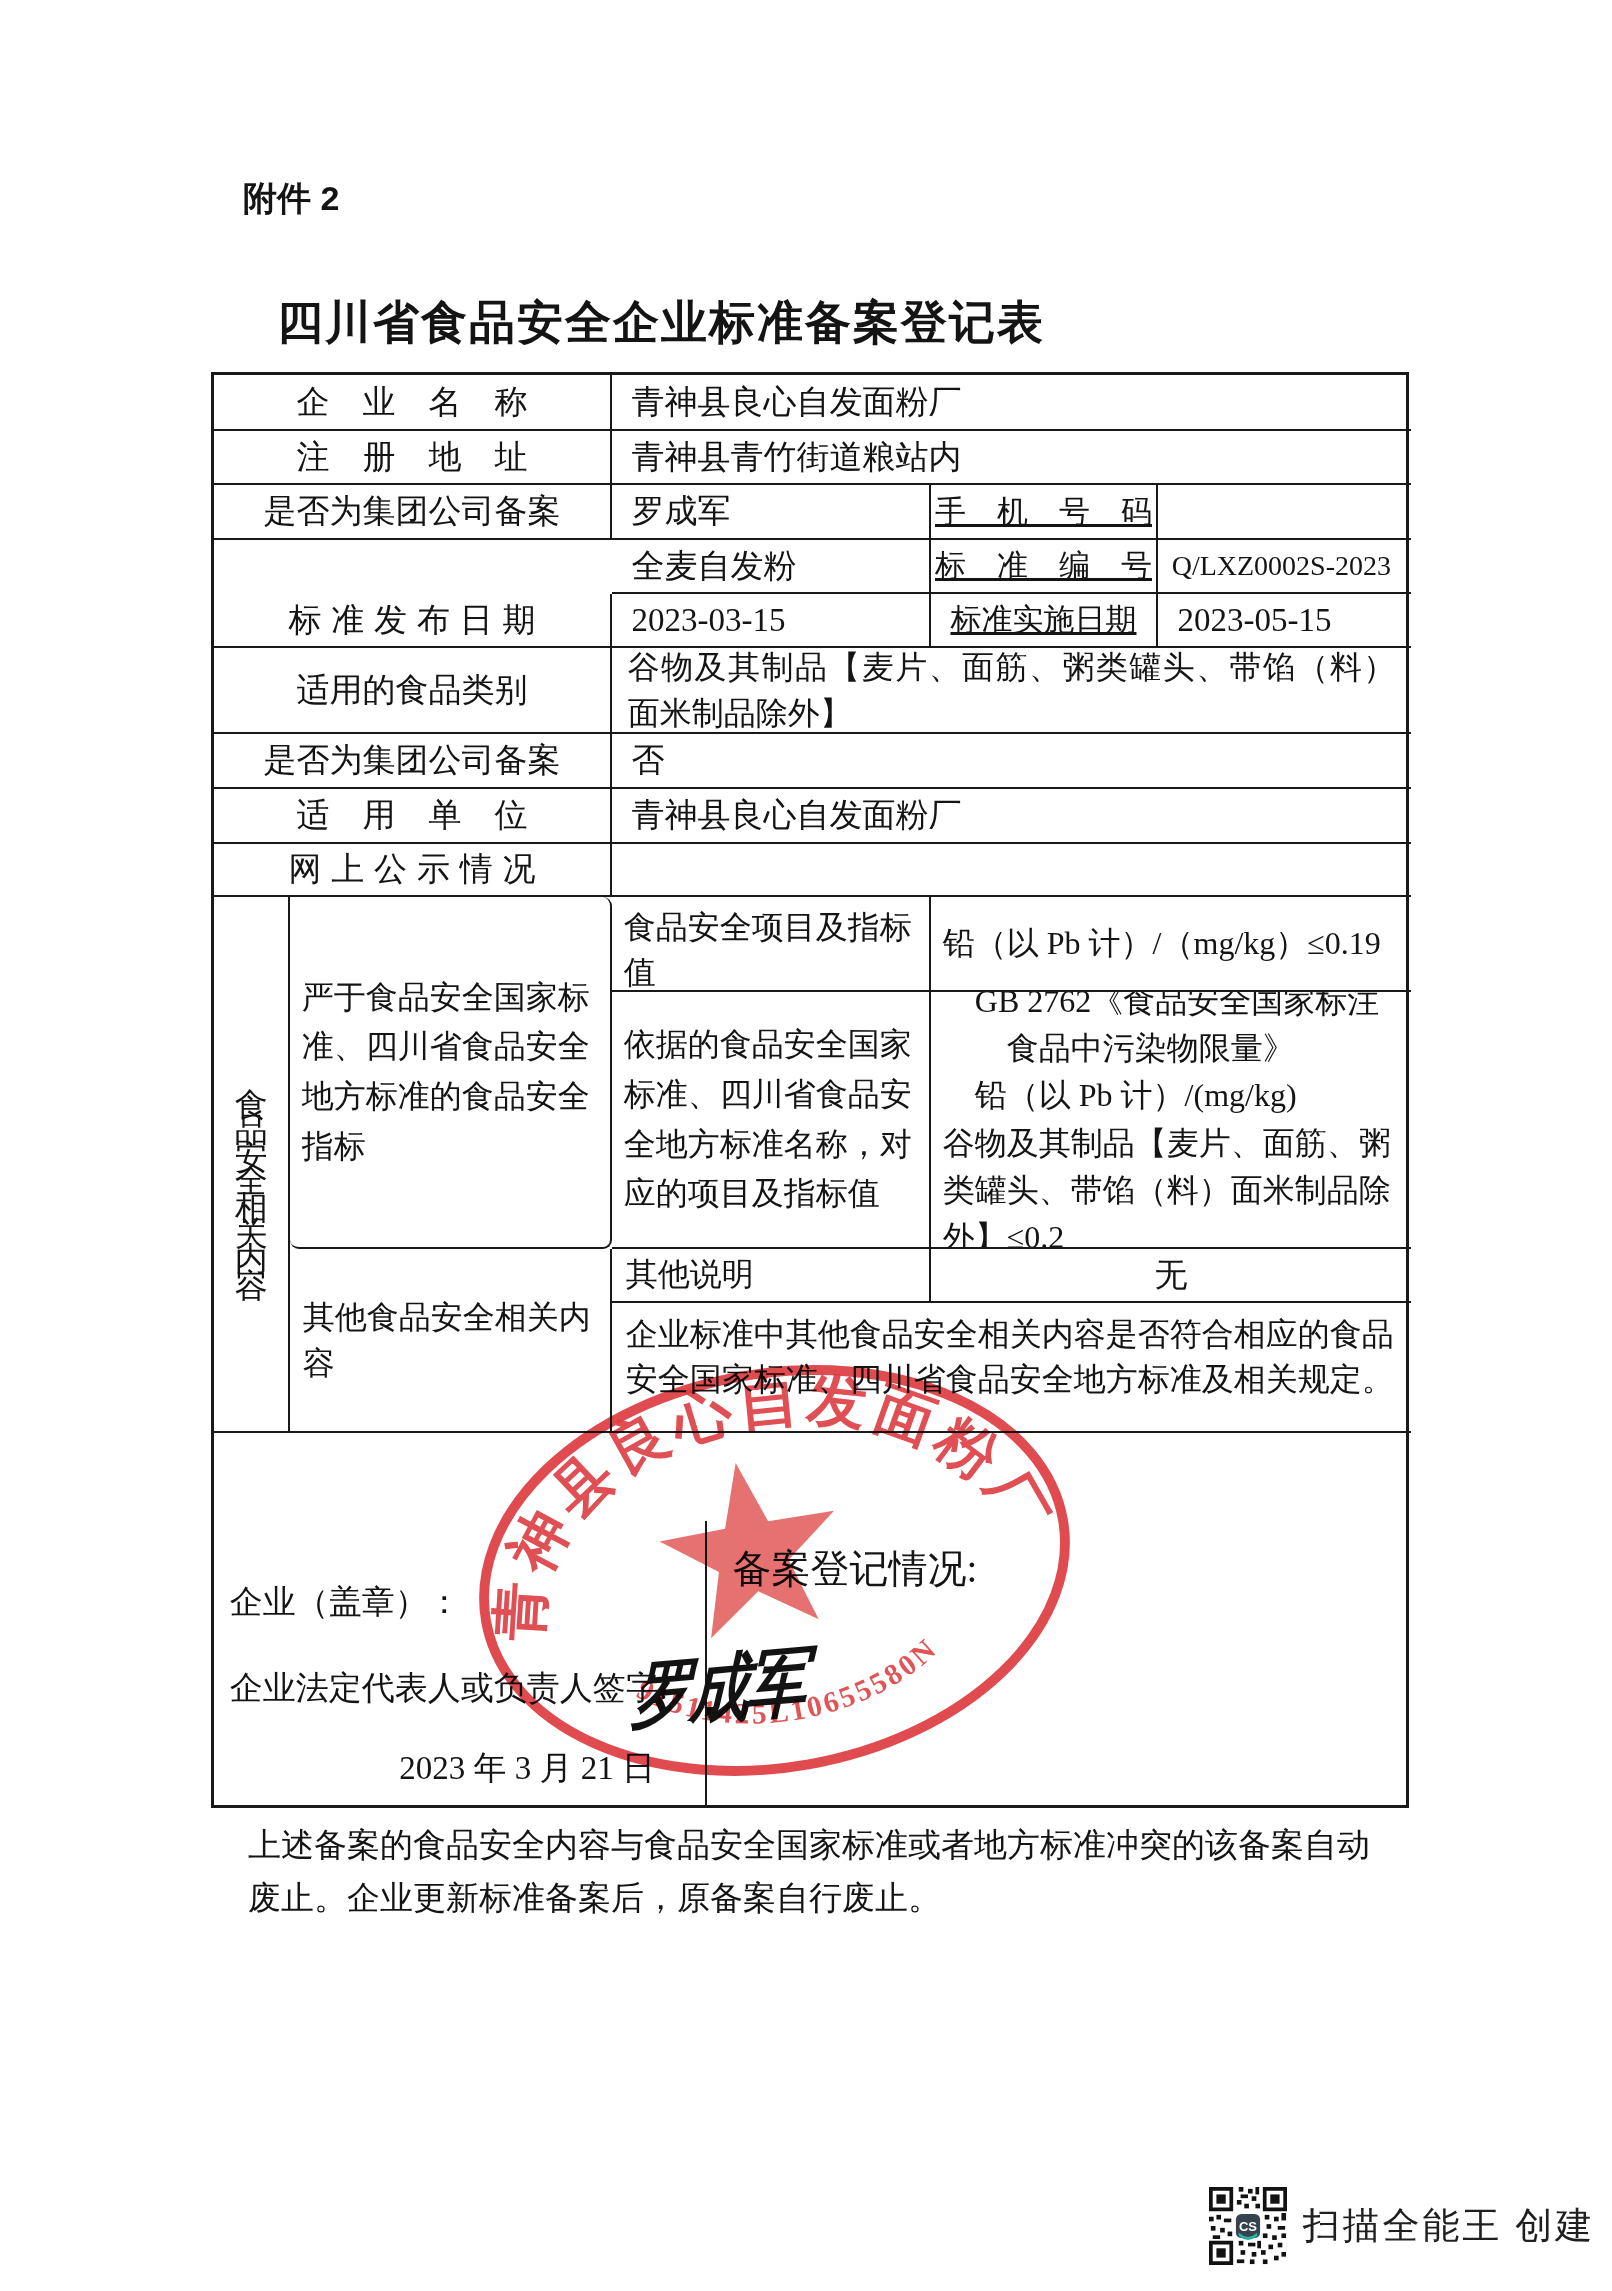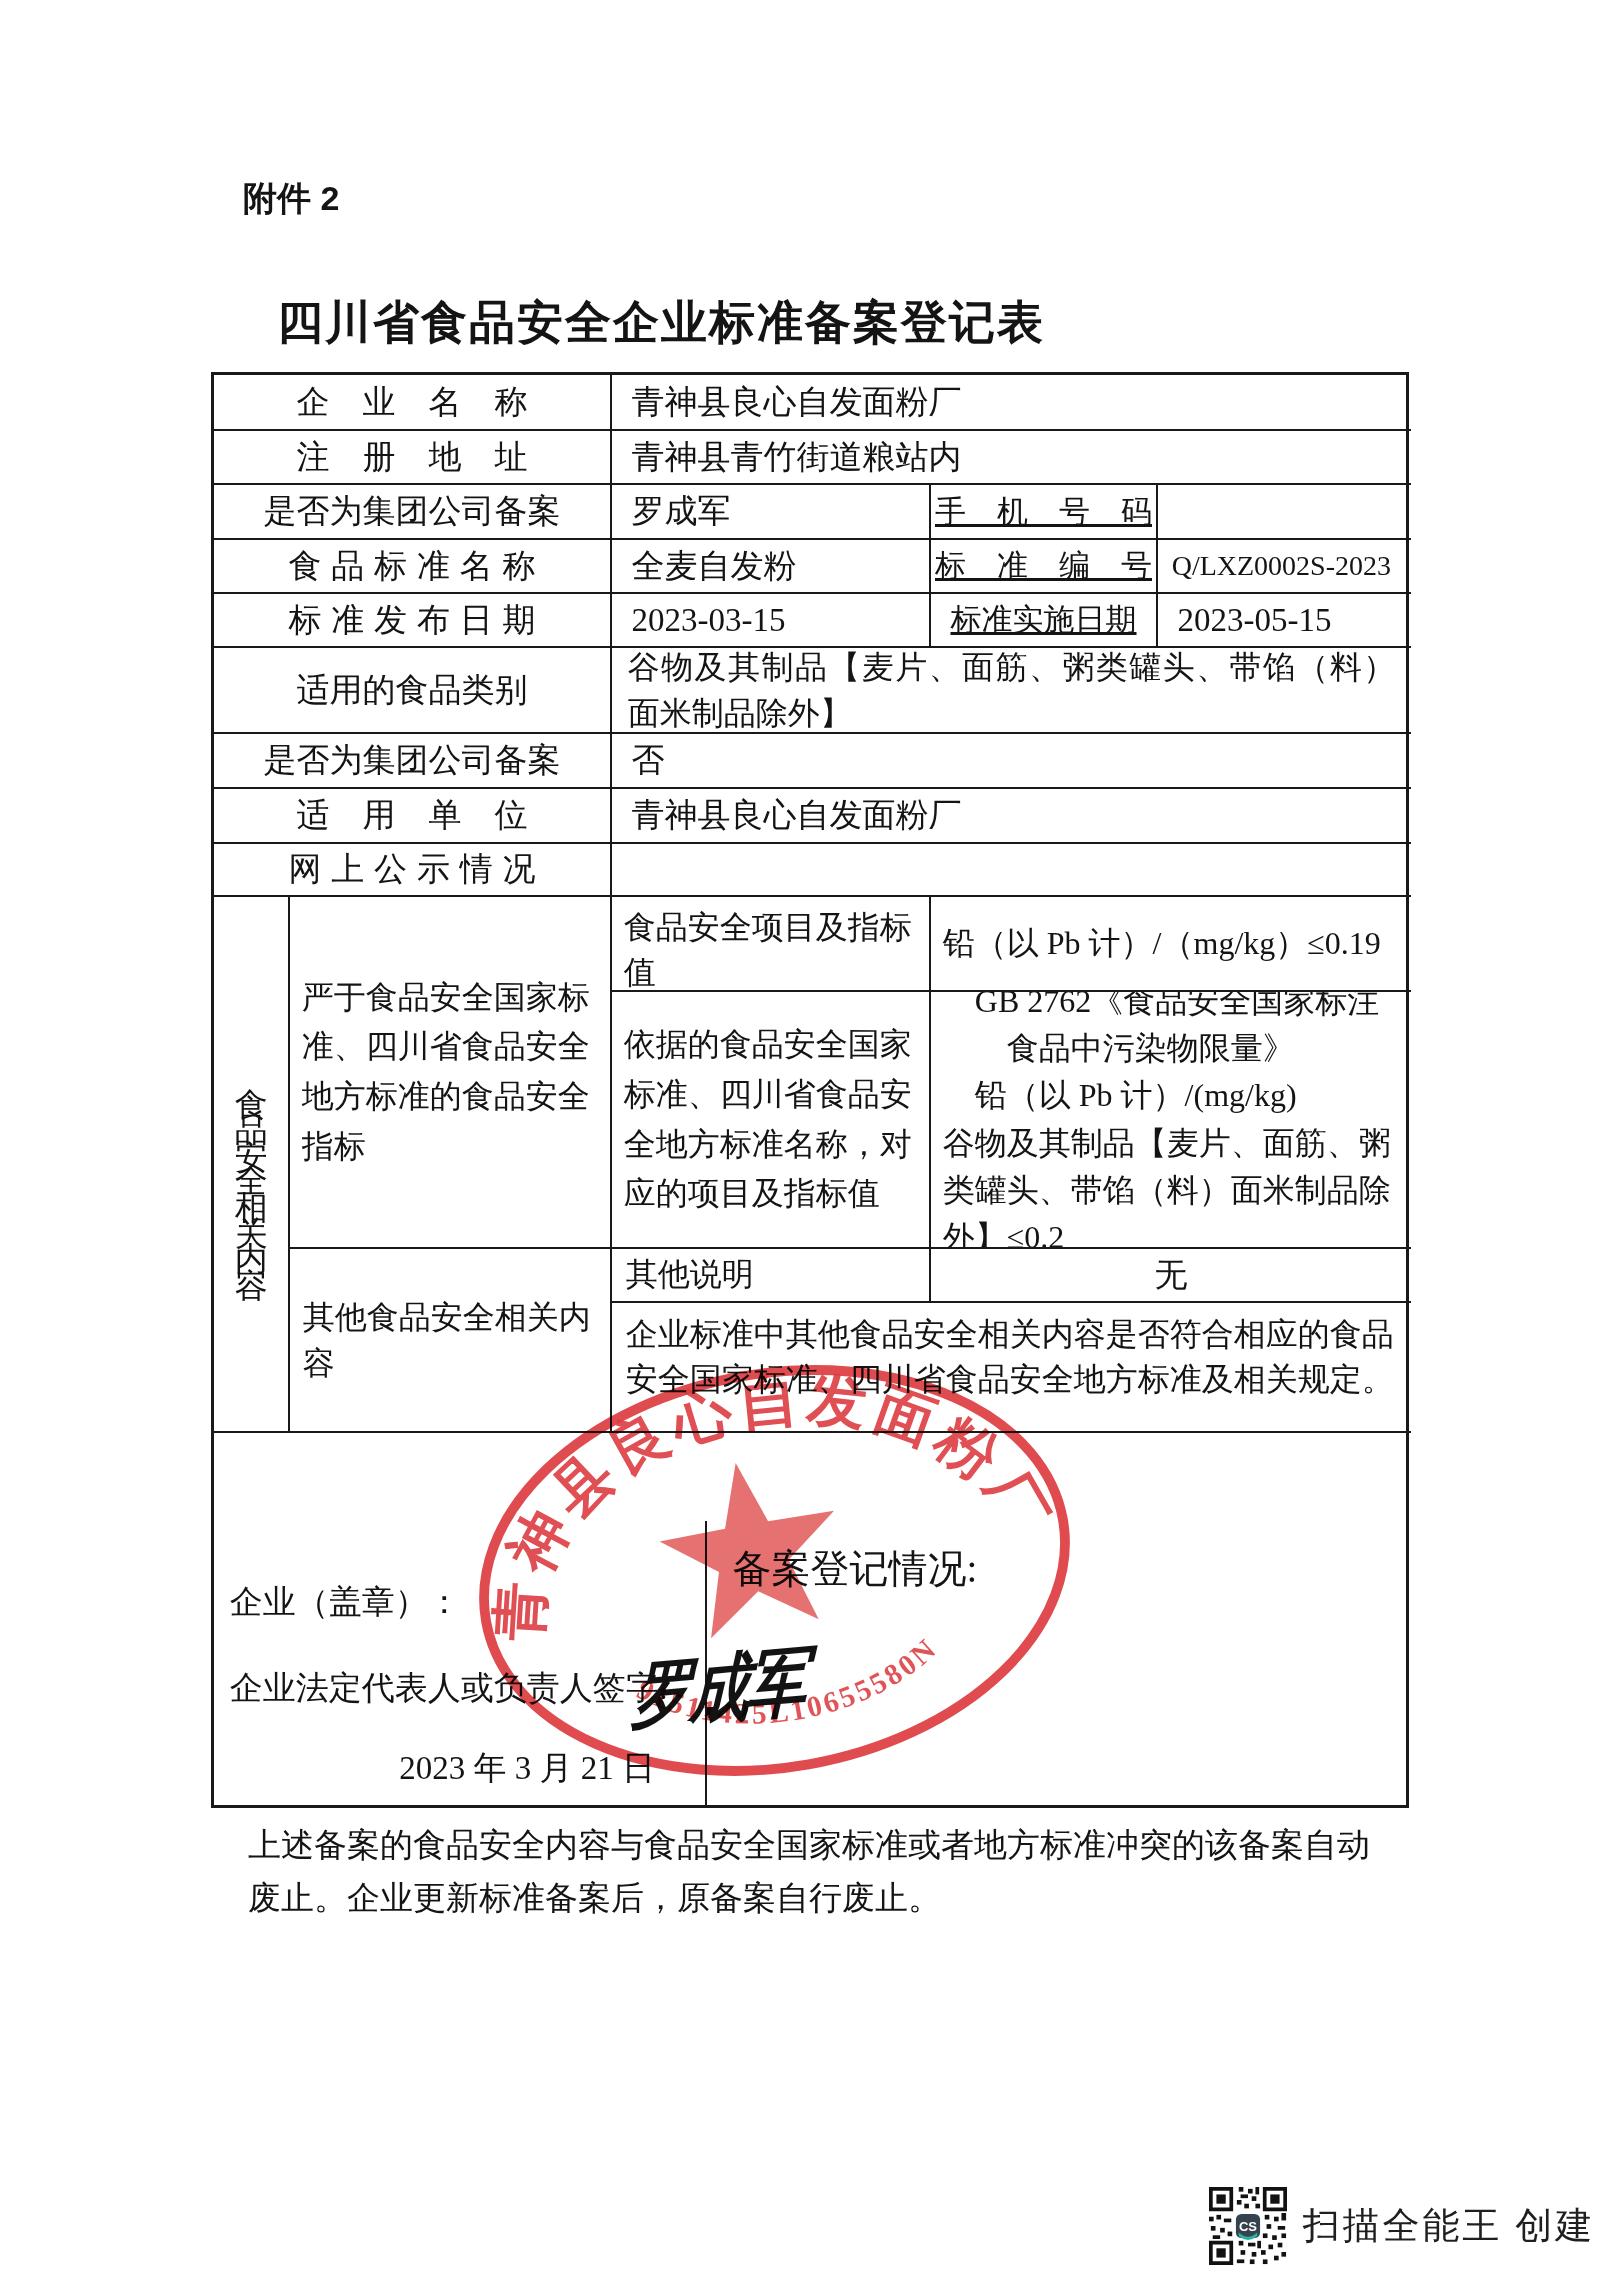--- a/index.html
+++ b/index.html
@@ -25,21 +25,21 @@
   .sm{font-size:31px;text-decoration:underline;}
   .ls10{letter-spacing:9.8px;text-indent:9.8px;}
   .val{padding-left:19.6px;}
   .num{font-size:33px;}
   .code{font-size:28px;padding-left:13.7px;}
   .wrapval{padding:5.9px 15.7px;text-align:justify;line-height:1.45;font-size:32px;}
   .pre{white-space:pre-wrap;}
 
   .vert{writing-mode:vertical-lr;text-orientation:upright;justify-content:center;
         letter-spacing:25.5px;font-size:33px;padding:13.7px 0;}
-  .stricter{padding:11.8px 11.8px;line-height:1.55;font-size:32px;}
+  .stricter{padding:11.8px 11.8px;line-height:1.55;font-size:32px;border-radius:9px;}
   .item-label{align-items:flex-start;padding:7.8px 11.8px;font-size:32px;line-height:1.42;}
   .basis-label{padding:9.8px 11.8px;font-size:32px;line-height:1.55;}
   .lead-val{font-size:32px;padding-left:11.8px;}
   .basis-val{font-size:32px;line-height:1.47;padding:5.9px 9.8px 5.9px 11.8px;}
   .other-label{padding-left:13.7px;font-size:32px;}
   .center-val{justify-content:center;}
   .related-label{padding:9.8px 12.7px;font-size:32px;line-height:1.45;}
 
   .related-cell{display:block;padding:8.8px 13.7px;font-size:32px;line-height:1.42;}
 
@@ -80,21 +80,20 @@
     <div class="c val nr" style="grid-area:1/3/2/6">青神县良心自发面粉厂</div>
 
     <div class="c lab" style="grid-area:2/1/3/3">注　册　地　址</div>
     <div class="c val nr" style="grid-area:2/3/3/6">青神县青竹街道粮站内</div>
 
     <div class="c lab" style="grid-area:3/1/4/3">是否为集团公司备案</div>
     <div class="c val" style="grid-area:3/3/4/4">罗成军</div>
     <div class="c lab sm" style="grid-area:3/4/4/5">手　机　号　码</div>
     <div class="c val nr" style="grid-area:3/5/4/6"></div>
 
-    <div class="c lab ls10" style="grid-area:4/1/5/3">食品标准名称</div>
     <div class="c val" style="grid-area:4/3/5/4">全麦自发粉</div>
     <div class="c lab sm" style="grid-area:4/4/5/5">标　准　编　号</div>
     <div class="c code nr" style="grid-area:4/5/5/6">Q/LXZ0002S-2023</div>
 
     <div class="c lab ls10" style="grid-area:5/1/6/3">标准发布日期</div>
     <div class="c val num" style="grid-area:5/3/6/4">2023-03-15</div>
     <div class="c lab sm" style="grid-area:5/4/6/5">标准实施日期</div>
     <div class="c val num nr" style="grid-area:5/5/6/6">2023-05-15</div>
 
     <div class="c lab" style="grid-area:6/1/7/3">适用的食品类别</div>

